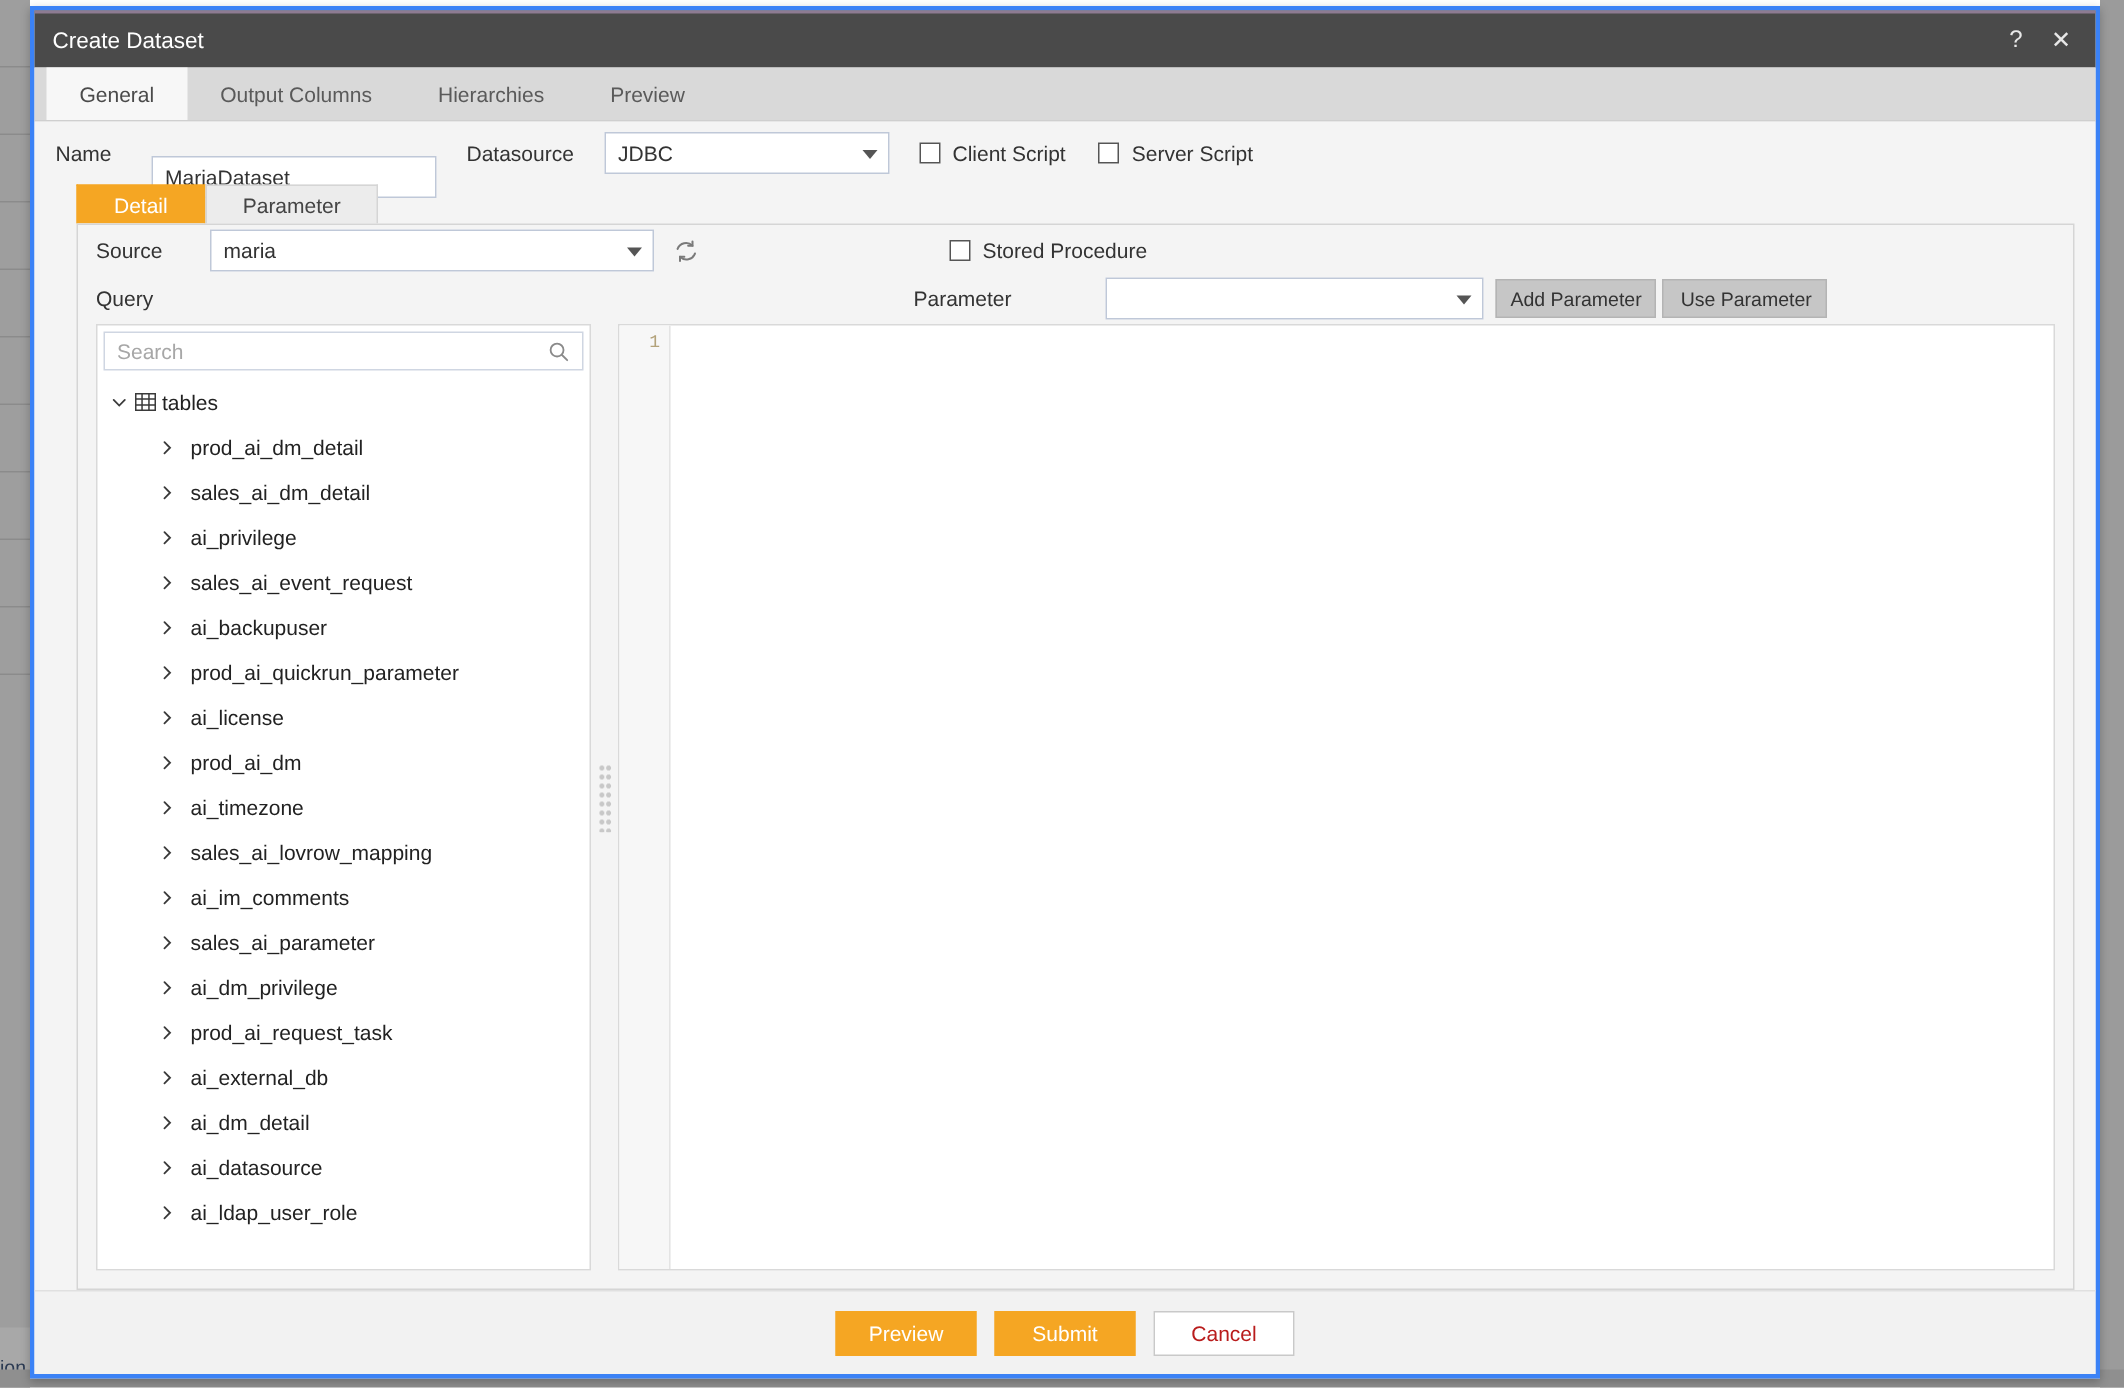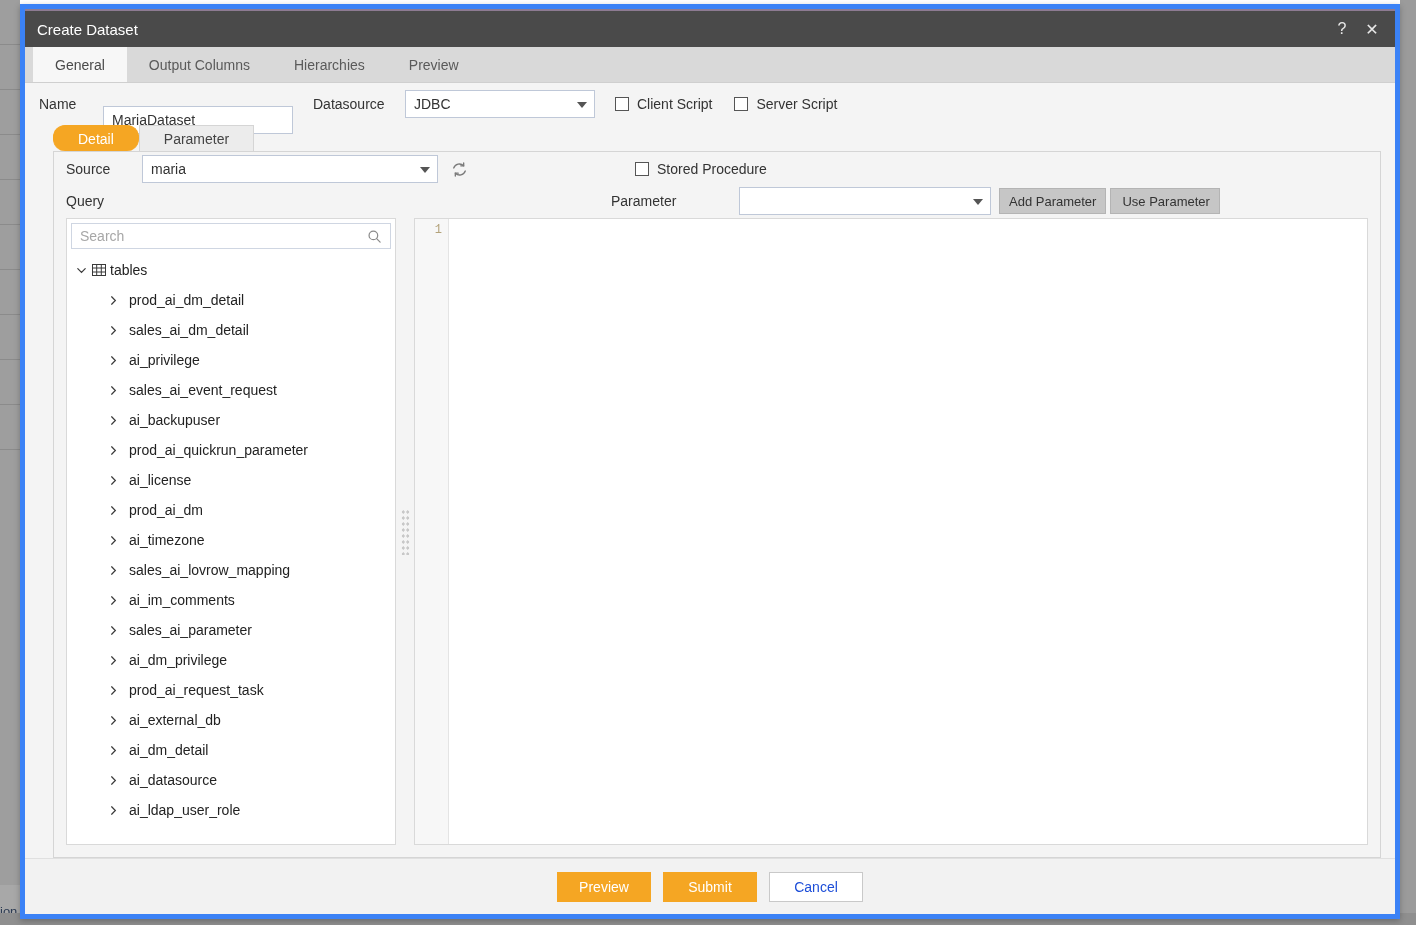--- a/index.html
+++ b/index.html
@@ -47,21 +47,21 @@
     width: 1416px; height: 12px;
     background: #8f8f8f;
   }
 
   
   #modal {
     position: absolute;
     left: 20px; top: 4px;
     width: 1380px; height: 915px;
     background: #f2f2f2;
-    border: 5px solid #3b82f6;
+    border: 3px solid #3b82f6;
     box-shadow: 0 2px 6px rgba(0,0,0,.25);
     display: flex; flex-direction: column;
   }
   #titlebar {
     height: 38px; flex: 0 0 38px;
     background: #4a4a4a;
     color: #ffffff;
     display: flex; align-items: center;
     padding: 0 8px 0 12px;
     border-top: 2px solid #8d7b92;
@@ -169,21 +169,20 @@
     background: #ececec;
     border: 1px solid #d5d5d5;
     border-bottom: none;
     color: #444;
     cursor: pointer;
   }
   .subtab.active {
     background: #f5a623;
     color: #fff;
     border-color: #f5a623;
-    border-radius: 12px;
   }
 
   
   #panel {
     flex: 1 1 auto;
     margin: 0 14px 0 28px;
     background: #f4f4f4;
     border: 1px solid #d5d5d5;
     display: flex; flex-direction: column;
     overflow: hidden;
@@ -328,21 +327,21 @@
   }
   .fbtn {
     height: 30px;
     min-width: 94px;
     font-size: 14px;
     font-family: "Liberation Sans", sans-serif;
     cursor: pointer;
     border: 1px solid transparent;
   }
   .fbtn.primary { background: #f5a623; color: #fff; border-color: #f5a623; }
-  .fbtn.ghost   { background: #fff;    color: #1d4ed8; border-color: #c9c9c9; }
+  .fbtn.ghost   { background: #fff;    color: #b91c1c; border-color: #c9c9c9; }
 </style>
 </head>
 <body>
 
 <div id="backdrop">
   <div id="bg-sidebar">
     <div class="bg-row"></div>
     <div class="bg-row"></div>
     <div class="bg-row"></div>
     <div class="bg-row"></div>

